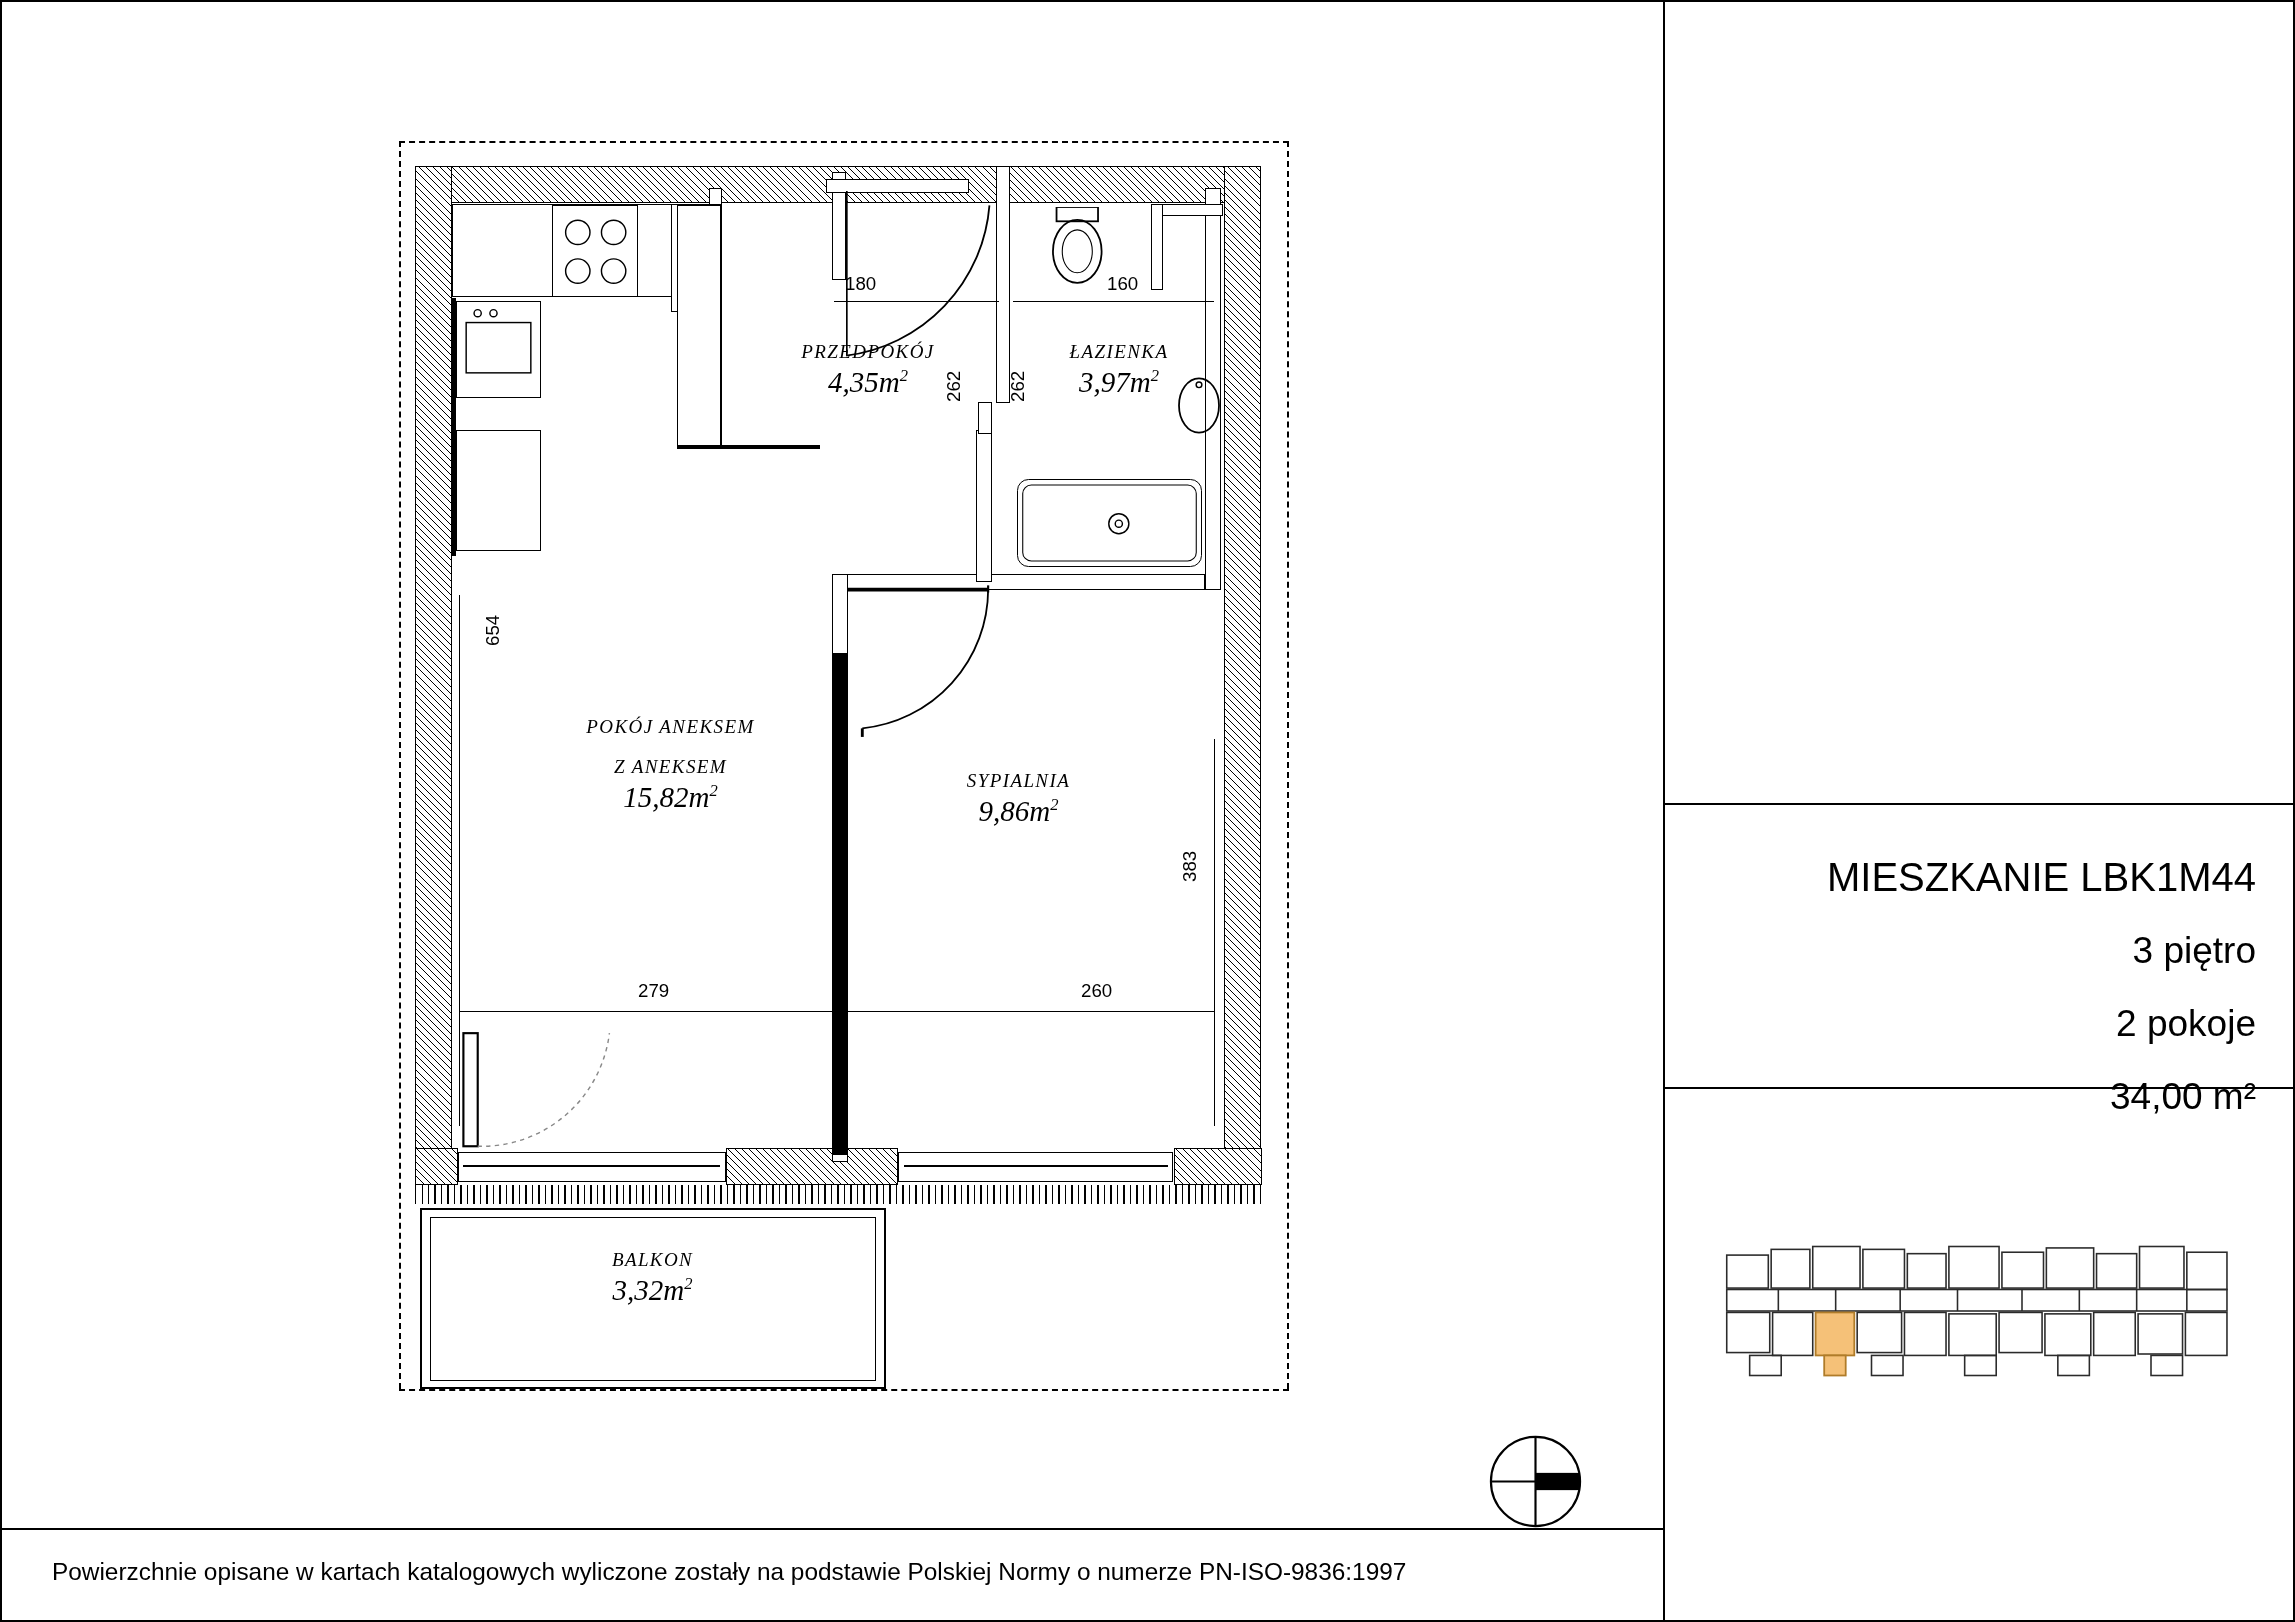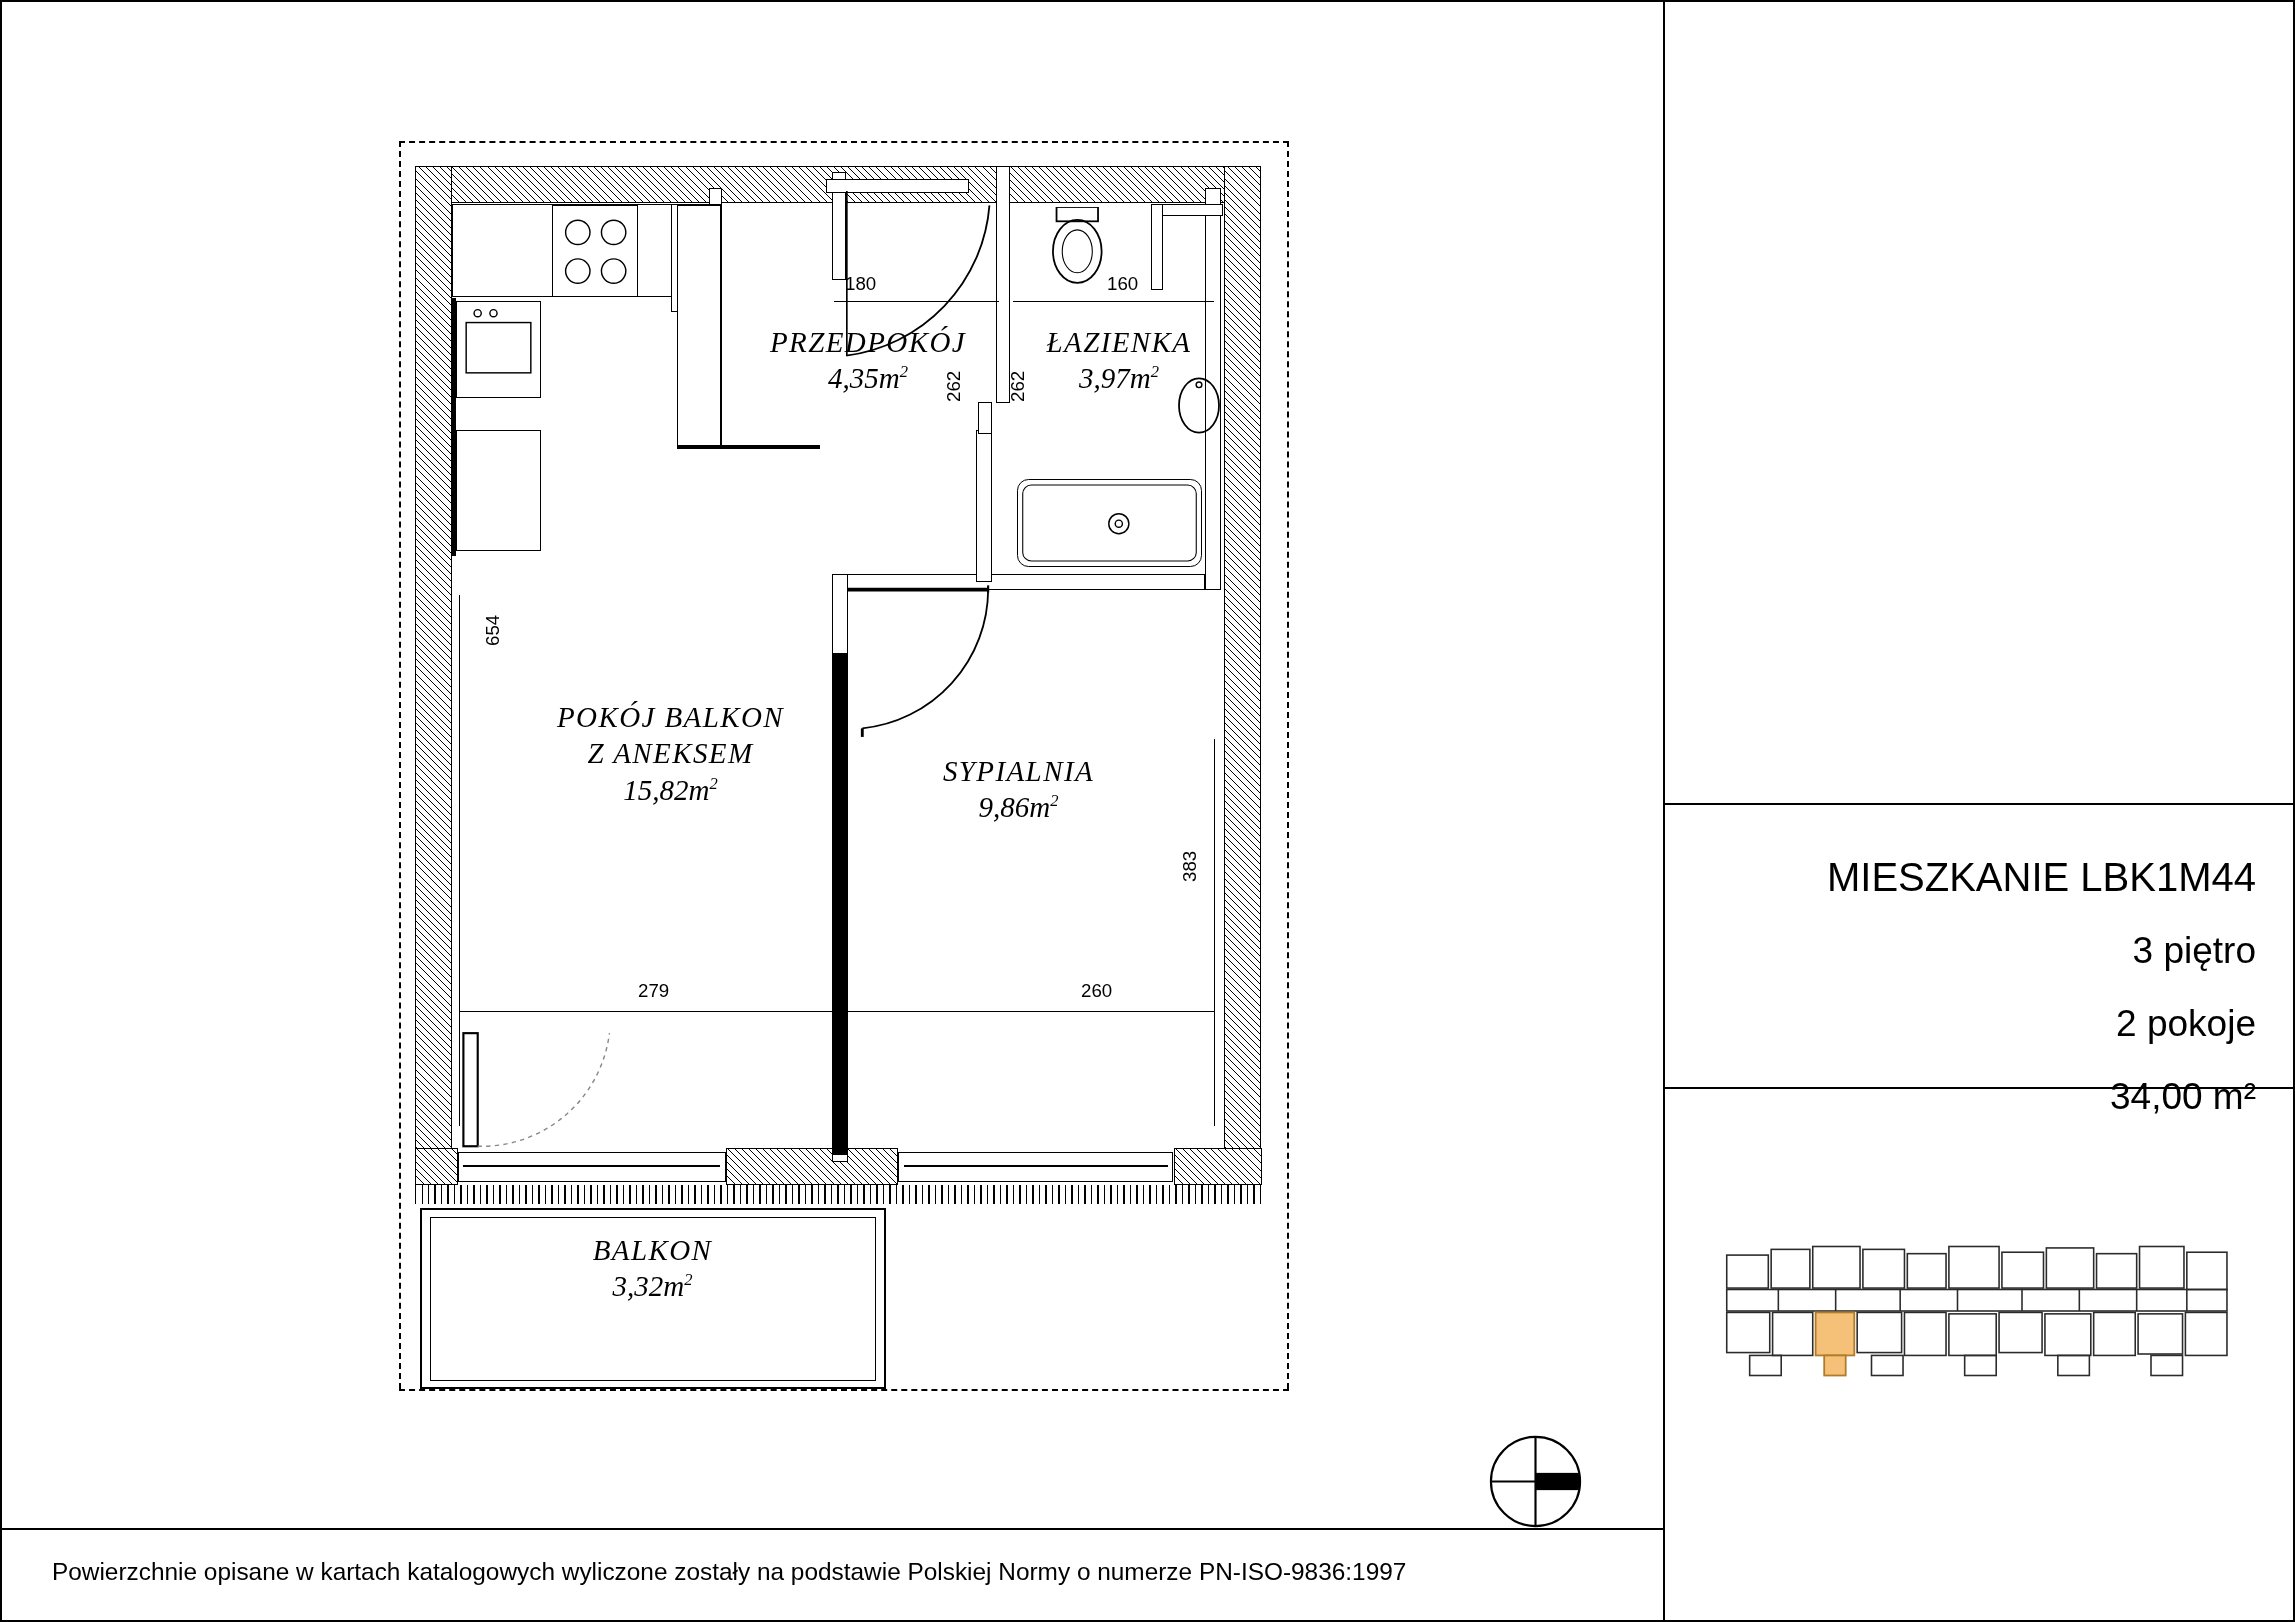--- a/index.html
+++ b/index.html
@@ -21,21 +21,21 @@
   .wall{position:absolute;background:#ffffff;border:1.4px solid #000;box-sizing:border-box;
         background-image:repeating-linear-gradient(45deg,#000 0,#000 0.7px,transparent 0.7px,transparent 5px);}
   .wallplain{position:absolute;background:#fff;border:1.4px solid #000;box-sizing:border-box;}
   .thin{position:absolute;background:#000;}
   .rect{position:absolute;border:1.4px solid #000;box-sizing:border-box;background:#fff;}
   .rect-thin{position:absolute;border:1.1px solid #000;box-sizing:border-box;background:#fff;}
 
   
   .room{position:absolute;text-align:center;font-style:italic;font-family:"Liberation Serif",serif;
         line-height:1.25;white-space:nowrap;}
-  .room .nm{font-size:29px;letter-spacing:1.4px;}
+  .room .nm{font-size:19px;letter-spacing:1.4px;margin-top:16px;}
   .room .ar{font-size:29px;font-family:Liberation Serif, serif;}
   .sup{font-size:16.5px;vertical-align:super;}
 
   
   .dim{position:absolute;font-size:18.7px;font-family:"Liberation Sans",sans-serif;color:#000;white-space:nowrap;}
   .dim.v{transform:rotate(-90deg);transform-origin:left top;}
   .dimline{position:absolute;background:#000;height:0.7px;}
   .dimline-v{position:absolute;background:#000;width:0.7px;}
 
   
@@ -170,21 +170,21 @@
       <div class="nm">PRZEDPOKÓJ</div>
       <div class="ar"><span>4,35</span><span>m</span><span class="sup">2</span></div>
     </div>
 
     <div class="room" style="left:1004px;top:324px;width:230px;">
       <div class="nm">ŁAZIENKA</div>
       <div class="ar"><span>3,97</span><span>m</span><span class="sup">2</span></div>
     </div>
 
     <div class="room" style="left:502px;top:699px;width:337px;">
-      <div class="nm">POKÓJ  BALKON</div>
+      <div class="nm">POKÓJ  ANEKSEM</div>
       <div class="nm">Z  ANEKSEM</div>
       <div class="ar"><span>15,82</span><span>m</span><span class="sup">2</span></div>
     </div>
 
     <div class="room" style="left:882px;top:753px;width:273px;">
       <div class="nm">SYPIALNIA</div>
       <div class="ar"><span>9,86</span><span>m</span><span class="sup">2</span></div>
     </div>
 
     <div class="room" style="left:459px;top:1232px;width:387px;">

